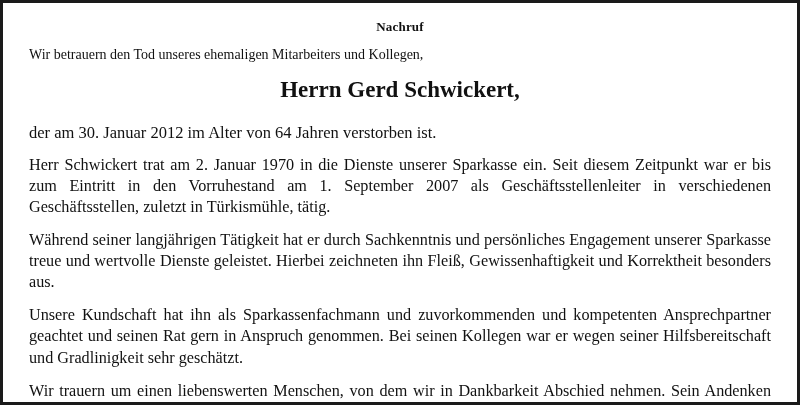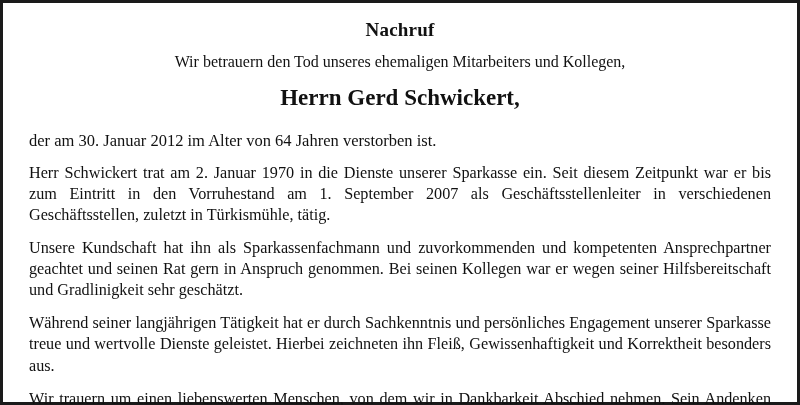--- a/index.html
+++ b/index.html
@@ -19,27 +19,27 @@
     width: 800px;
     height: 405px;
     border: 3px solid #1a1a1a;
     padding: 14px 26px 10px 26px;
     display: flex;
     flex-direction: column;
   }
   .title {
     text-align: center;
     font-weight: bold;
-    font-size: 19px;
+    font-size: 13px;
     letter-spacing: 0.2px;
     margin: 2px 0 12px 0;
   }
   .intro {
-    text-align: center;
-    font-size: 16px;
+    text-align: left;
+    font-size: 14px;
     margin: 0 0 8px 0;
   }
   .name {
     text-align: center;
     font-weight: bold;
     font-size: 23px;
     margin: 6px 0 4px 0;
   }
   .deathline {
     font-size: 16.5px;
@@ -64,17 +64,17 @@
 
   <div class="title">Nachruf</div>
 
   <div class="intro">Wir betrauern den Tod unseres ehemaligen Mitarbeiters und Kollegen,</div>
 
   <div class="name">Herrn Gerd Schwickert,</div>
 
   <div class="deathline">der am 30. Januar 2012 im Alter von 64 Jahren verstorben ist.</div>
 
   <p class="para">Herr Schwickert trat am 2. Januar 1970 in die Dienste unserer Sparkasse ein. Seit diesem Zeitpunkt war er bis zum Eintritt in den Vorruhestand am 1. September 2007 als Geschäftsstellenleiter in verschiedenen Geschäftsstellen, zuletzt in Türkismühle, tätig.</p>
+  <p class="para">Während seiner langjährigen Tätigkeit hat er durch Sachkenntnis und persönliches Engagement unserer Sparkasse treue und wertvolle Dienste geleistet. Hierbei zeichneten ihn Fleiß, Gewissenhaftigkeit und Korrektheit besonders aus.</p>
   <p class="para">Unsere Kundschaft hat ihn als Sparkassenfachmann und zuvorkommenden und kompetenten Ansprechpartner geachtet und seinen Rat gern in Anspruch genommen. Bei seinen Kollegen war er wegen seiner Hilfsbereitschaft und Gradlinigkeit sehr geschätzt.</p>
-  <p class="para">Während seiner langjährigen Tätigkeit hat er durch Sachkenntnis und persönliches Engagement unserer Sparkasse treue und wertvolle Dienste geleistet. Hierbei zeichneten ihn Fleiß, Gewissenhaftigkeit und Korrektheit besonders aus.</p>
   <p class="para">Wir trauern um einen liebenswerten Menschen, von dem wir in Dankbarkeit Abschied nehmen. Sein Andenken werden wir in Ehren halten.</p>
 
 </div>
 
 </body></html>

